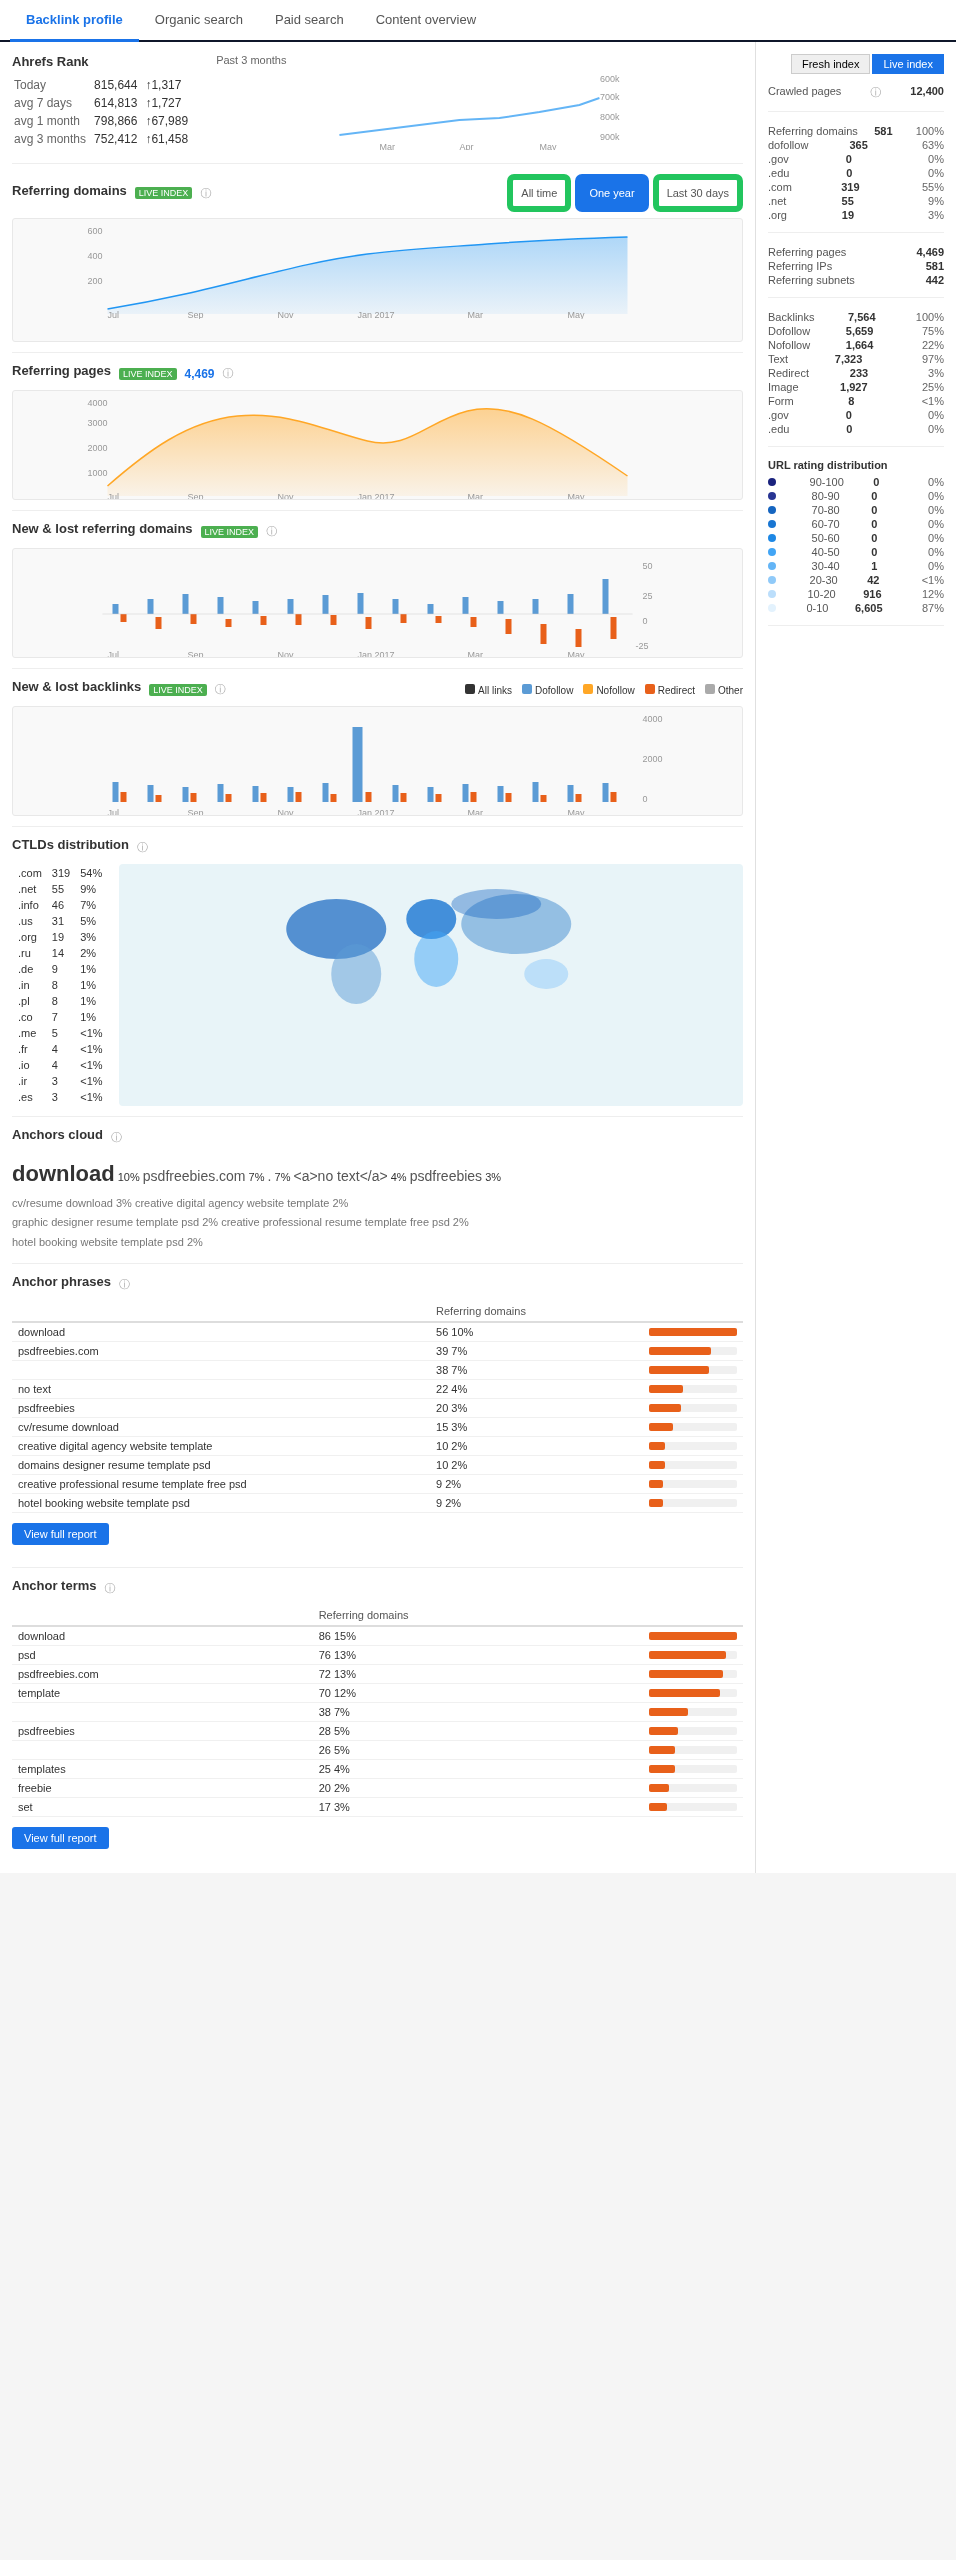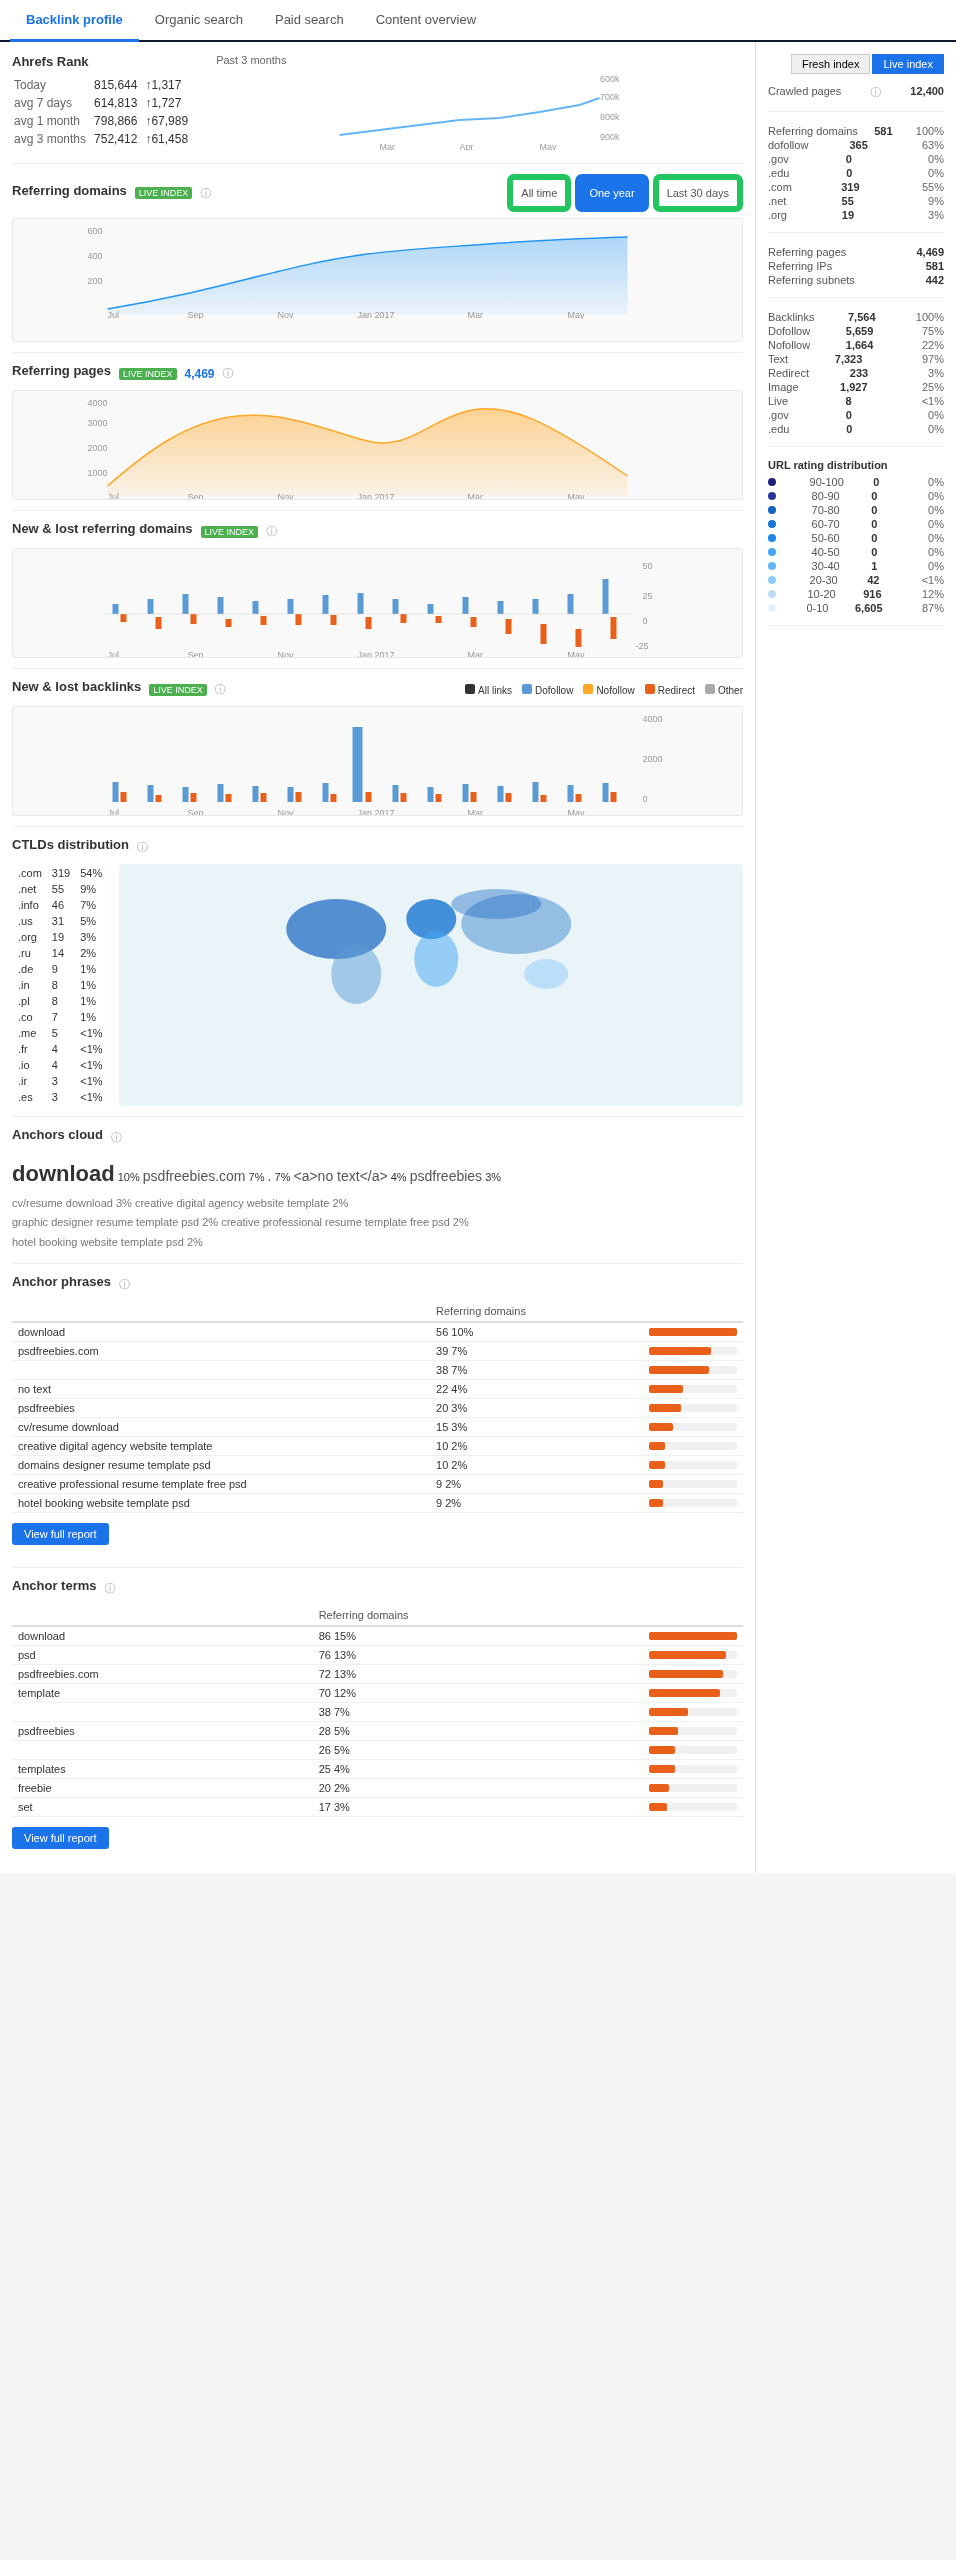--- a/index.html
+++ b/index.html
@@ -785,21 +785,21 @@
             <span class="rp-label">Redirect</span>
             <span class="rp-val">233</span>
             <span class="rp-pct">3%</span>
           </div>
         <div class="rp-row">
             <span class="rp-label">Image</span>
             <span class="rp-val">1,927</span>
             <span class="rp-pct">25%</span>
           </div>
         <div class="rp-row">
-            <span class="rp-label">Live</span>
+            <span class="rp-label">Form</span>
             <span class="rp-val">8</span>
             <span class="rp-pct">&lt;1%</span>
           </div>
         <div class="rp-row">
             <span class="rp-label">.gov</span>
             <span class="rp-val">0</span>
             <span class="rp-pct">0%</span>
           </div>
         <div class="rp-row">
             <span class="rp-label">.edu</span>

